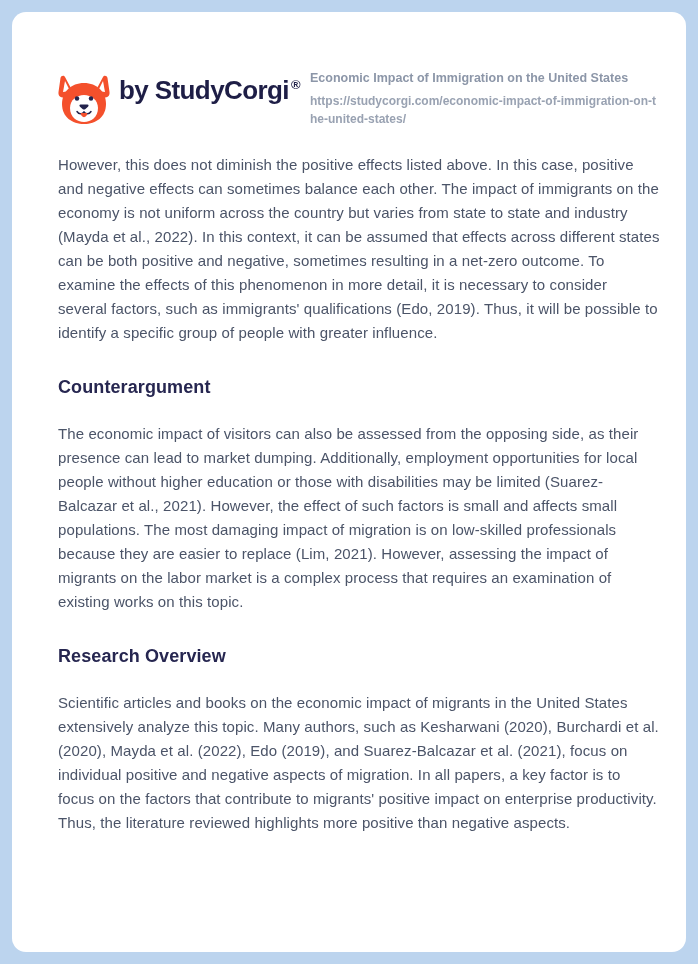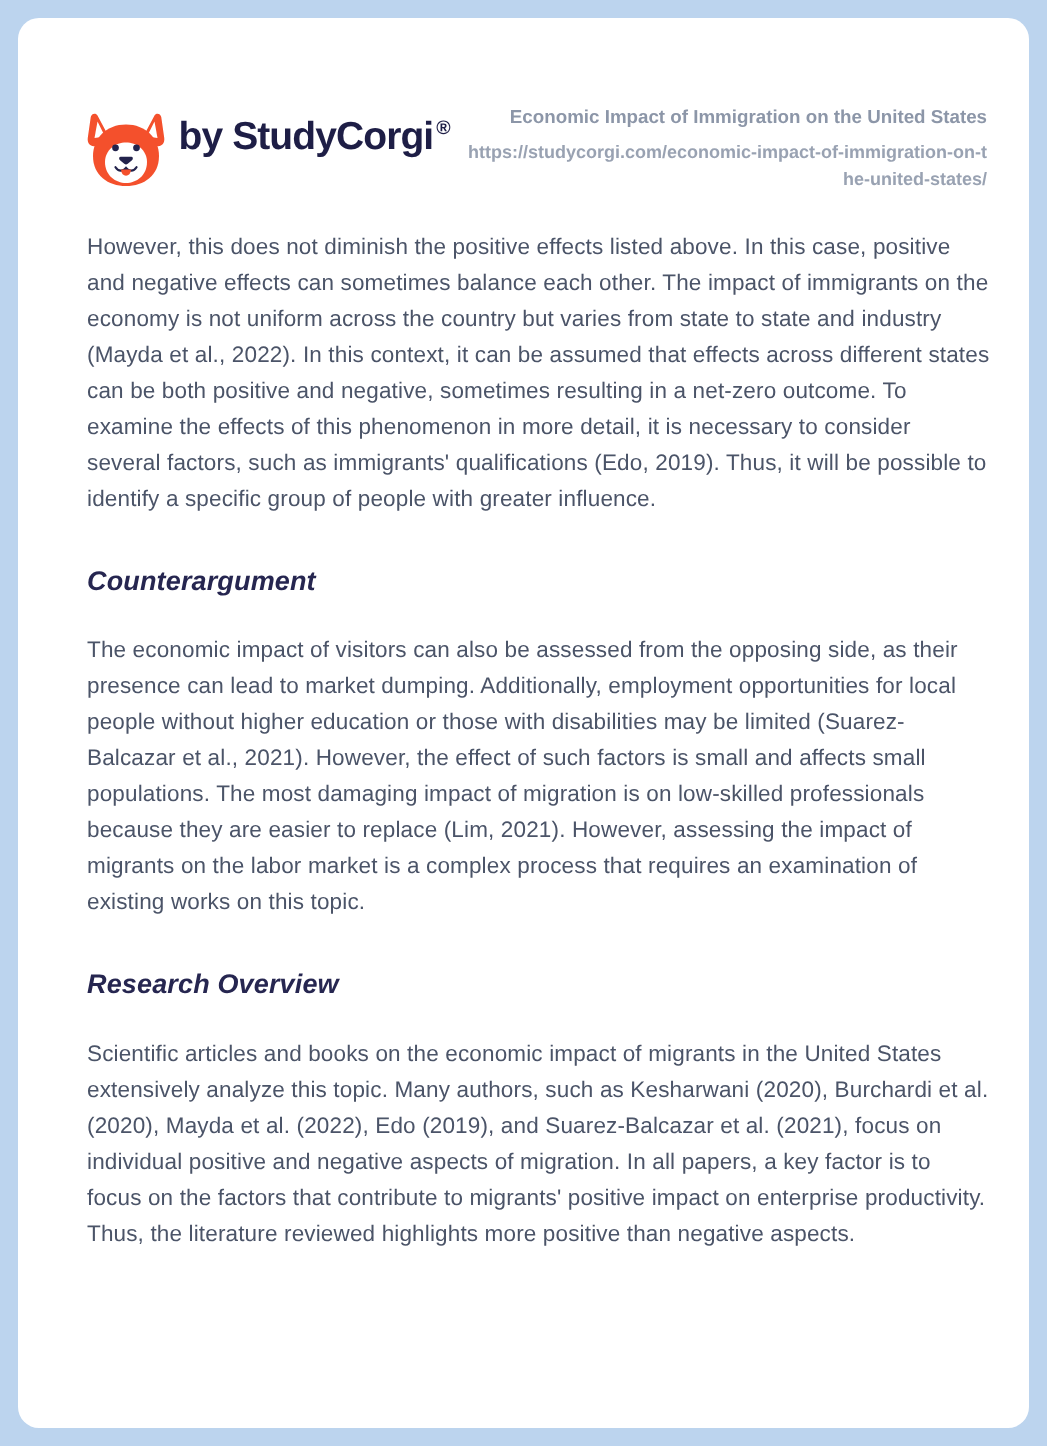--- a/index.html
+++ b/index.html
@@ -42,21 +42,21 @@
   }
   .brand-reg {
     font-size: 13px;
     font-weight: 700;
     color: #1E1E46;
     vertical-align: super;
     margin-left: 2px;
   }
   .doc-meta {
     width: 348px;
-    text-align: right;
+    text-align: left;
   }
   .doc-title {
     font-size: 12.5px;
     font-weight: 700;
     color: #8C96A8;
     line-height: 1.35;
     margin-bottom: 5px;
   }
   .doc-url {
     font-size: 12px;
@@ -77,21 +77,20 @@
     line-height: 24px;
     letter-spacing: 0.1px;
     color: #4B5468;
   }
   .article h2 {
     margin: 32px 0 24px 0;
     font-size: 18px;
     font-weight: 700;
     letter-spacing: 0.1px;
     color: #262650;
-    font-style: italic;
   }
 </style>
 </head>
 <body>
 
 <div class="page">
   <div class="card">
 
     <div class="header">
       <div class="brand">

